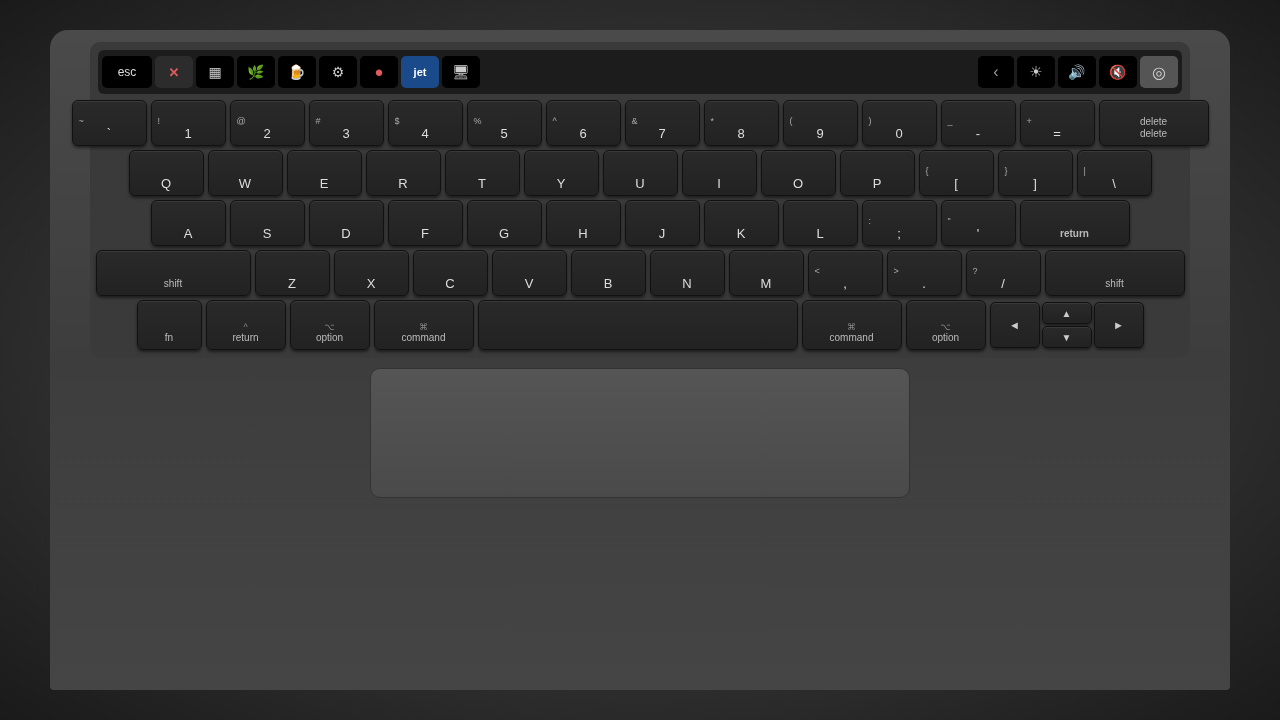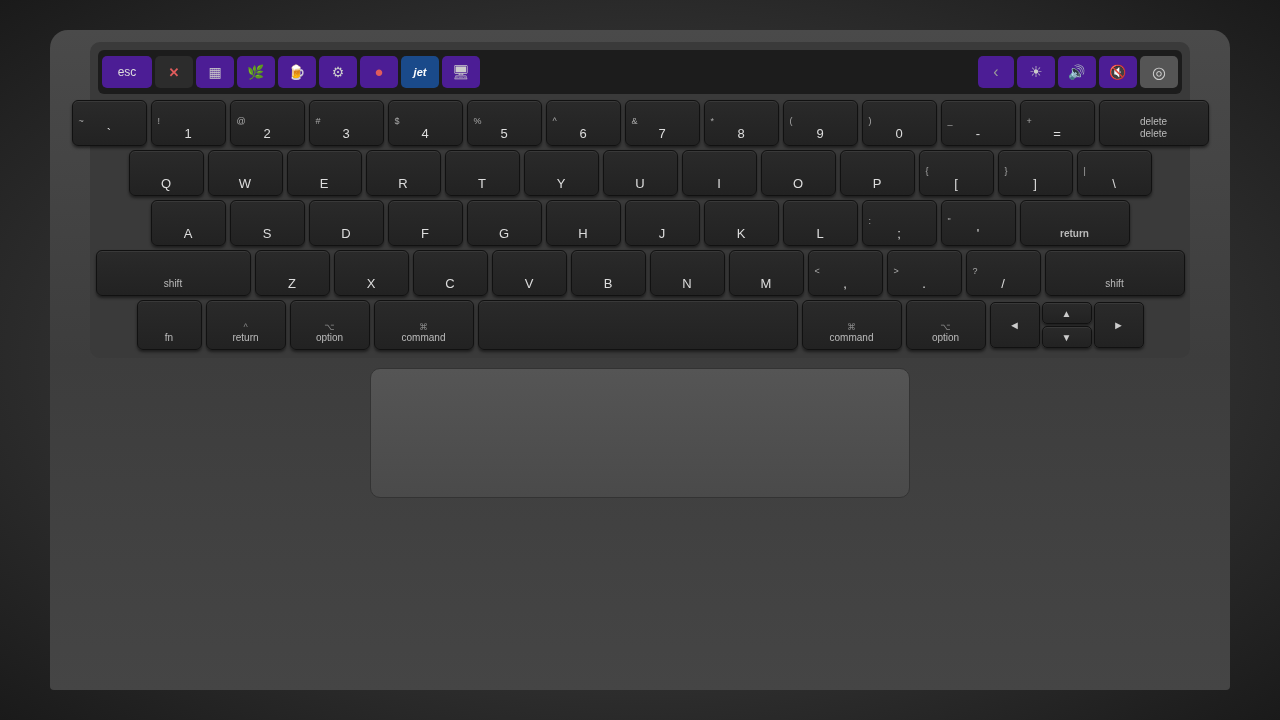--- a/index.html
+++ b/index.html
@@ -39,21 +39,21 @@
       background: #1c1c1c;
       border-radius: 6px;
       height: 44px;
       display: flex;
       align-items: center;
       padding: 0 4px;
       gap: 3px;
       margin-bottom: 2px;
     }
     .tb-key {
-      background: #4c1d95;
+      background: #000000;
       border-radius: 5px;
       color: #ccc;
       font-size: 11px;
       display: flex;
       align-items: center;
       justify-content: center;
       height: 32px;
       min-width: 36px;
       padding: 0 8px;
       cursor: pointer;
@@ -210,21 +210,21 @@
       <div class="tb-key tb-app-icon">
         <span style="font-size:14px;">🍺</span>
       </div>
       <div class="tb-key tb-app-icon">
         <span style="font-size:14px;">⚙</span>
       </div>
       <div class="tb-key tb-app-icon">
         <span style="color:#e05c5c; font-size:14px;">⏺</span>
       </div>
       <div class="tb-key tb-app-icon tb-active">
-        <span style="color:#fff; font-size:11px; font-weight:600;font-style:italic;">jet</span>
+        <span style="color:#fff; font-size:11px; font-weight:600;">jet</span>
       </div>
       <div class="tb-key tb-app-icon">
         <span style="font-size:14px;">🖥</span>
       </div>
 
       <div class="tb-spacer"></div>
 
       <div class="tb-key" style="font-size:16px; color:#999;">‹</div>
       <div class="tb-key tb-brightness">
         <span style="font-size:15px;">☀</span>

